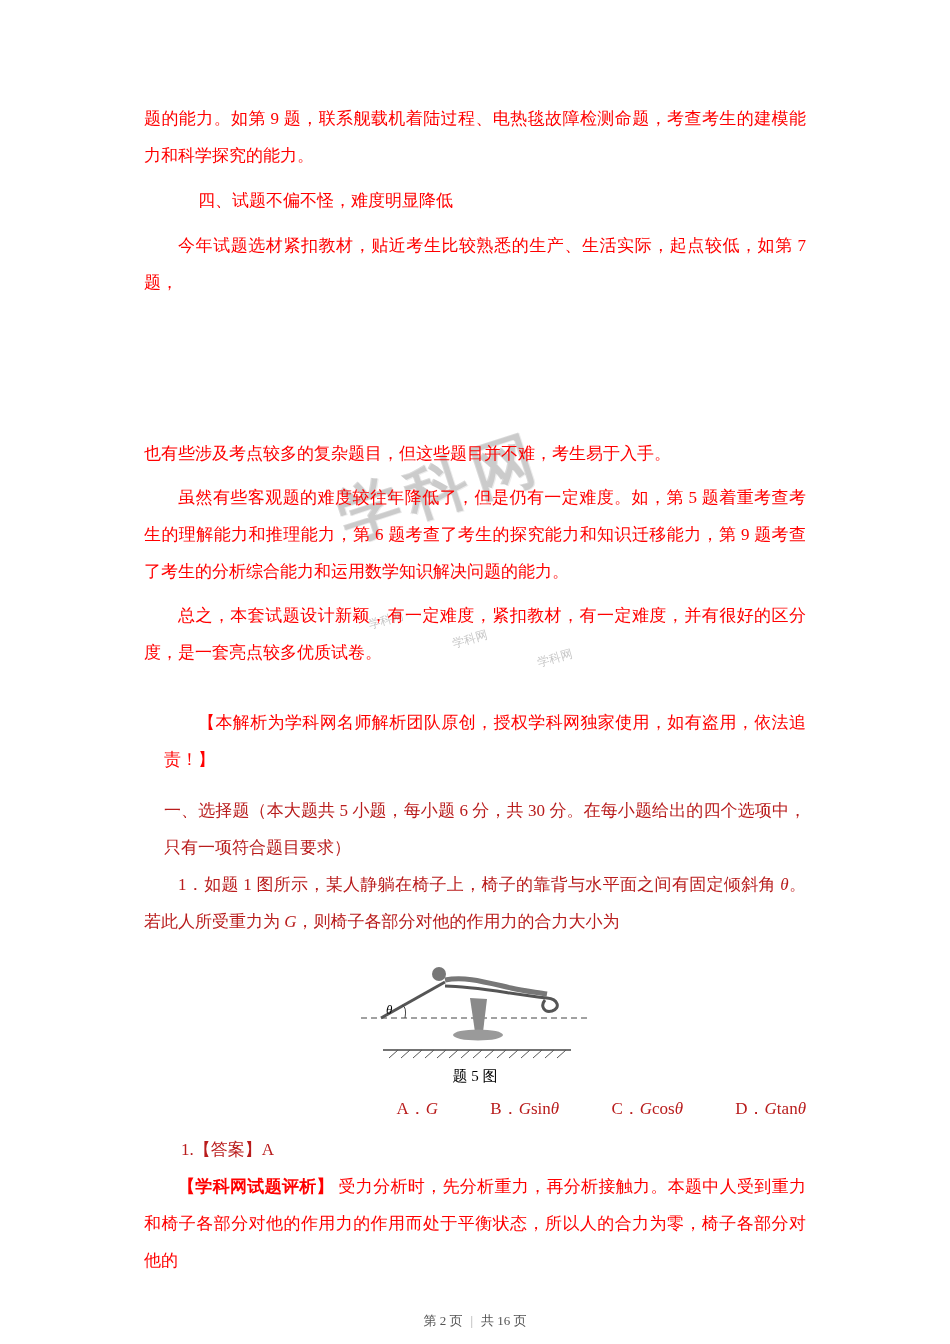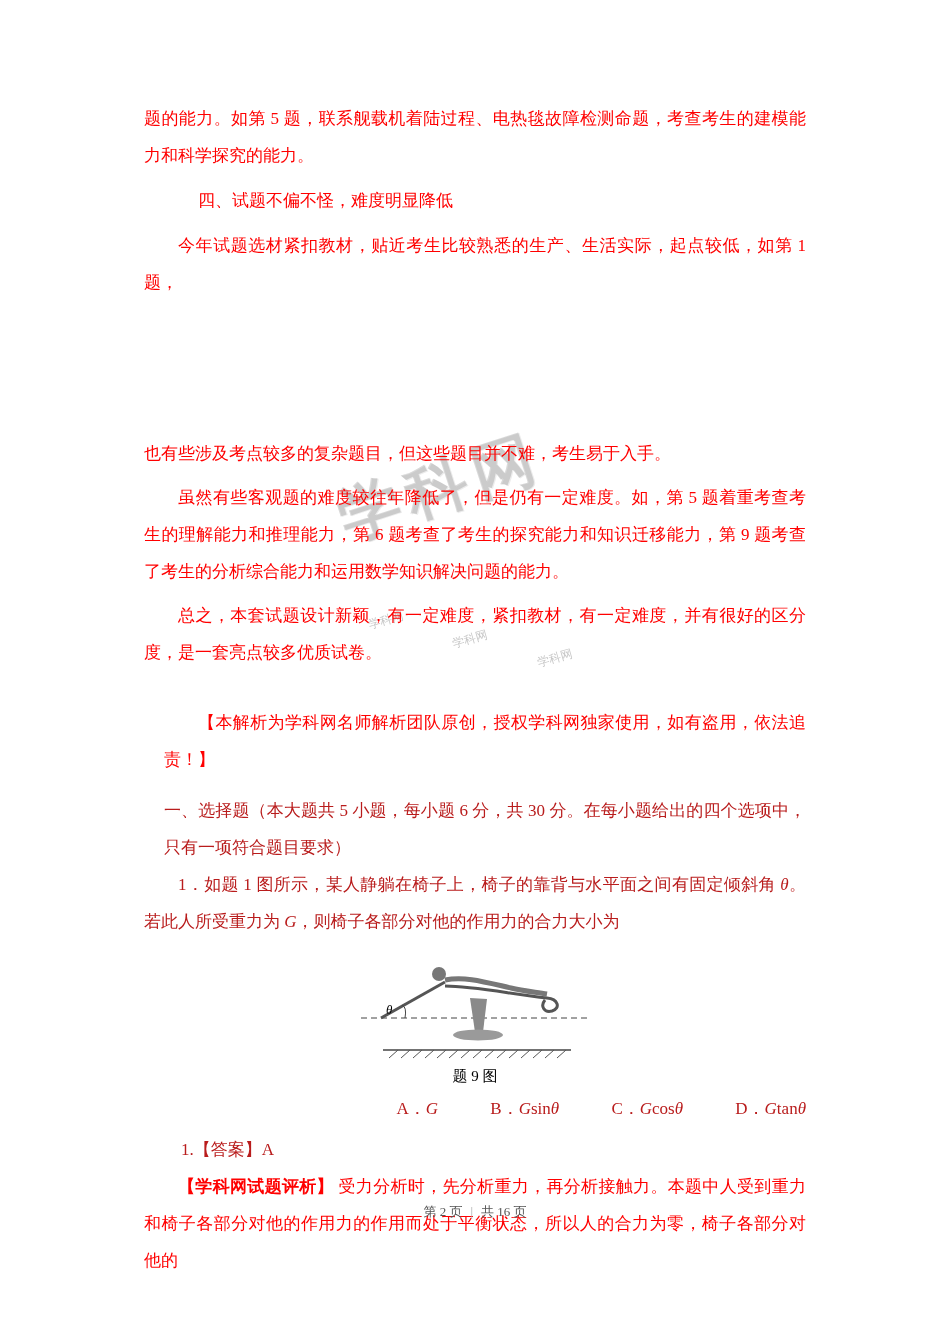--- a/index.html
+++ b/index.html
@@ -68,21 +68,21 @@
   
   .options { margin-top: 4px; padding-left: 2em; text-align: right; }
   .opt { display: inline-block; margin-right: 48px; white-space: nowrap; }
   .opt:last-child { margin-right: 0; }
   
   .answer { margin-top: 4px; padding-left: 1em; text-align: left; }
   
   .footer {
     position: absolute;
     left: 0; right: 0;
-    top: 1203px;
+    top: 1312px;
     z-index: 1;
     text-align: center;
     font-size: 13px;
     color: #555555;
   }
   .footer .sep { color: #aaaaaa; margin: 0 8px; }
 </style>
 </head>
 <body>
 
@@ -90,25 +90,25 @@
 
   <div class="watermark-layer">
     <div class="wm-main">学科网</div>
     <div class="wm-small wm-s1">学科网</div>
     <div class="wm-small wm-s2">学科网</div>
     <div class="wm-small wm-s3">学科网</div>
   </div>
 
   <div class="content">
 
-    <p class="red">题的能力。如第 5 题，联系舰载机着陆过程、电热毯故障检测命题，考查考生的建模能力和科学探究的能力。</p>
+    <p class="red">题的能力。如第 9 题，联系舰载机着陆过程、电热毯故障检测命题，考查考生的建模能力和科学探究的能力。</p>
 
     <p class="red bold indent mt8">四、试题不偏不怪，难度明显降低</p>
 
-    <p class="red indent mt8">今年试题选材紧扣教材，贴近考生比较熟悉的生产、生活实际，起点较低，如第 1 题，</p>
+    <p class="red indent mt8">今年试题选材紧扣教材，贴近考生比较熟悉的生产、生活实际，起点较低，如第 7 题，</p>
 
     <div class="spacer"></div>
 
     <p class="red">也有些涉及考点较多的复杂题目，但这些题目并不难，考生易于入手。</p>
 
     <p class="red indent mt7">虽然有些客观题的难度较往年降低了，但是仍有一定难度。如，第 5 题着重考查考生的理解能力和推理能力，第 6 题考查了考生的探究能力和知识迁移能力，第 9 题考查了考生的分析综合能力和运用数学知识解决问题的能力。</p>
 
     <p class="red indent mt7">总之，本套试题设计新颖，有一定难度，紧扣教材，有一定难度，并有很好的区分度，是一套亮点较多优质试卷。</p>
 
     <p class="red bold indent copyright">【本解析为学科网名师解析团队原创，授权学科网独家使用，如有盗用，依法追责！】</p>
@@ -132,21 +132,21 @@
         <path d="M90,38 C110,34 130,40 156,46 C168,49 180,50 192,52" fill="none" stroke="#777" stroke-width="5"></path>
 
         <path d="M90,44 C118,44 156,52 192,56 C203,57 206,66 197,69 C189,71 185,64 190,58" fill="none" stroke="#555" stroke-width="3"></path>
 
         <path d="M115,56 L120,90 L128,90 L132,57 Z" fill="#8a8a8a"></path>
         <ellipse cx="123" cy="93" rx="25" ry="5.5" fill="#9a9a9a"></ellipse>
 
         <line x1="28" y1="108" x2="216" y2="108" stroke="#444" stroke-width="1.5"></line>
         <path d="M34,116 L43,108 M46,116 L55,108 M58,116 L67,108 M70,116 L79,108 M82,116 L91,108 M94,116 L103,108 M106,116 L115,108 M118,116 L127,108 M130,116 L139,108 M142,116 L151,108 M154,116 L163,108 M166,116 L175,108 M178,116 L187,108 M190,116 L199,108 M202,116 L211,108" stroke="#555" stroke-width="1" fill="none"></path>
       </svg>
-      <figcaption>题 9 图</figcaption>
+      <figcaption>题 5 图</figcaption>
     </figure>
 
     <p class="options">
       <span class="opt"><span>A．</span><i class="var">G</i><span></span><i class="var"></i></span>
       <span class="opt"><span>B．</span><i class="var">G</i><span>sin</span><i class="var">θ</i></span>
       <span class="opt"><span>C．</span><i class="var">G</i><span>cos</span><i class="var">θ</i></span>
       <span class="opt"><span>D．</span><i class="var">G</i><span>tan</span><i class="var">θ</i></span>
     </p>
 
     <p class="blue bold answer">1.【答案】A</p>

